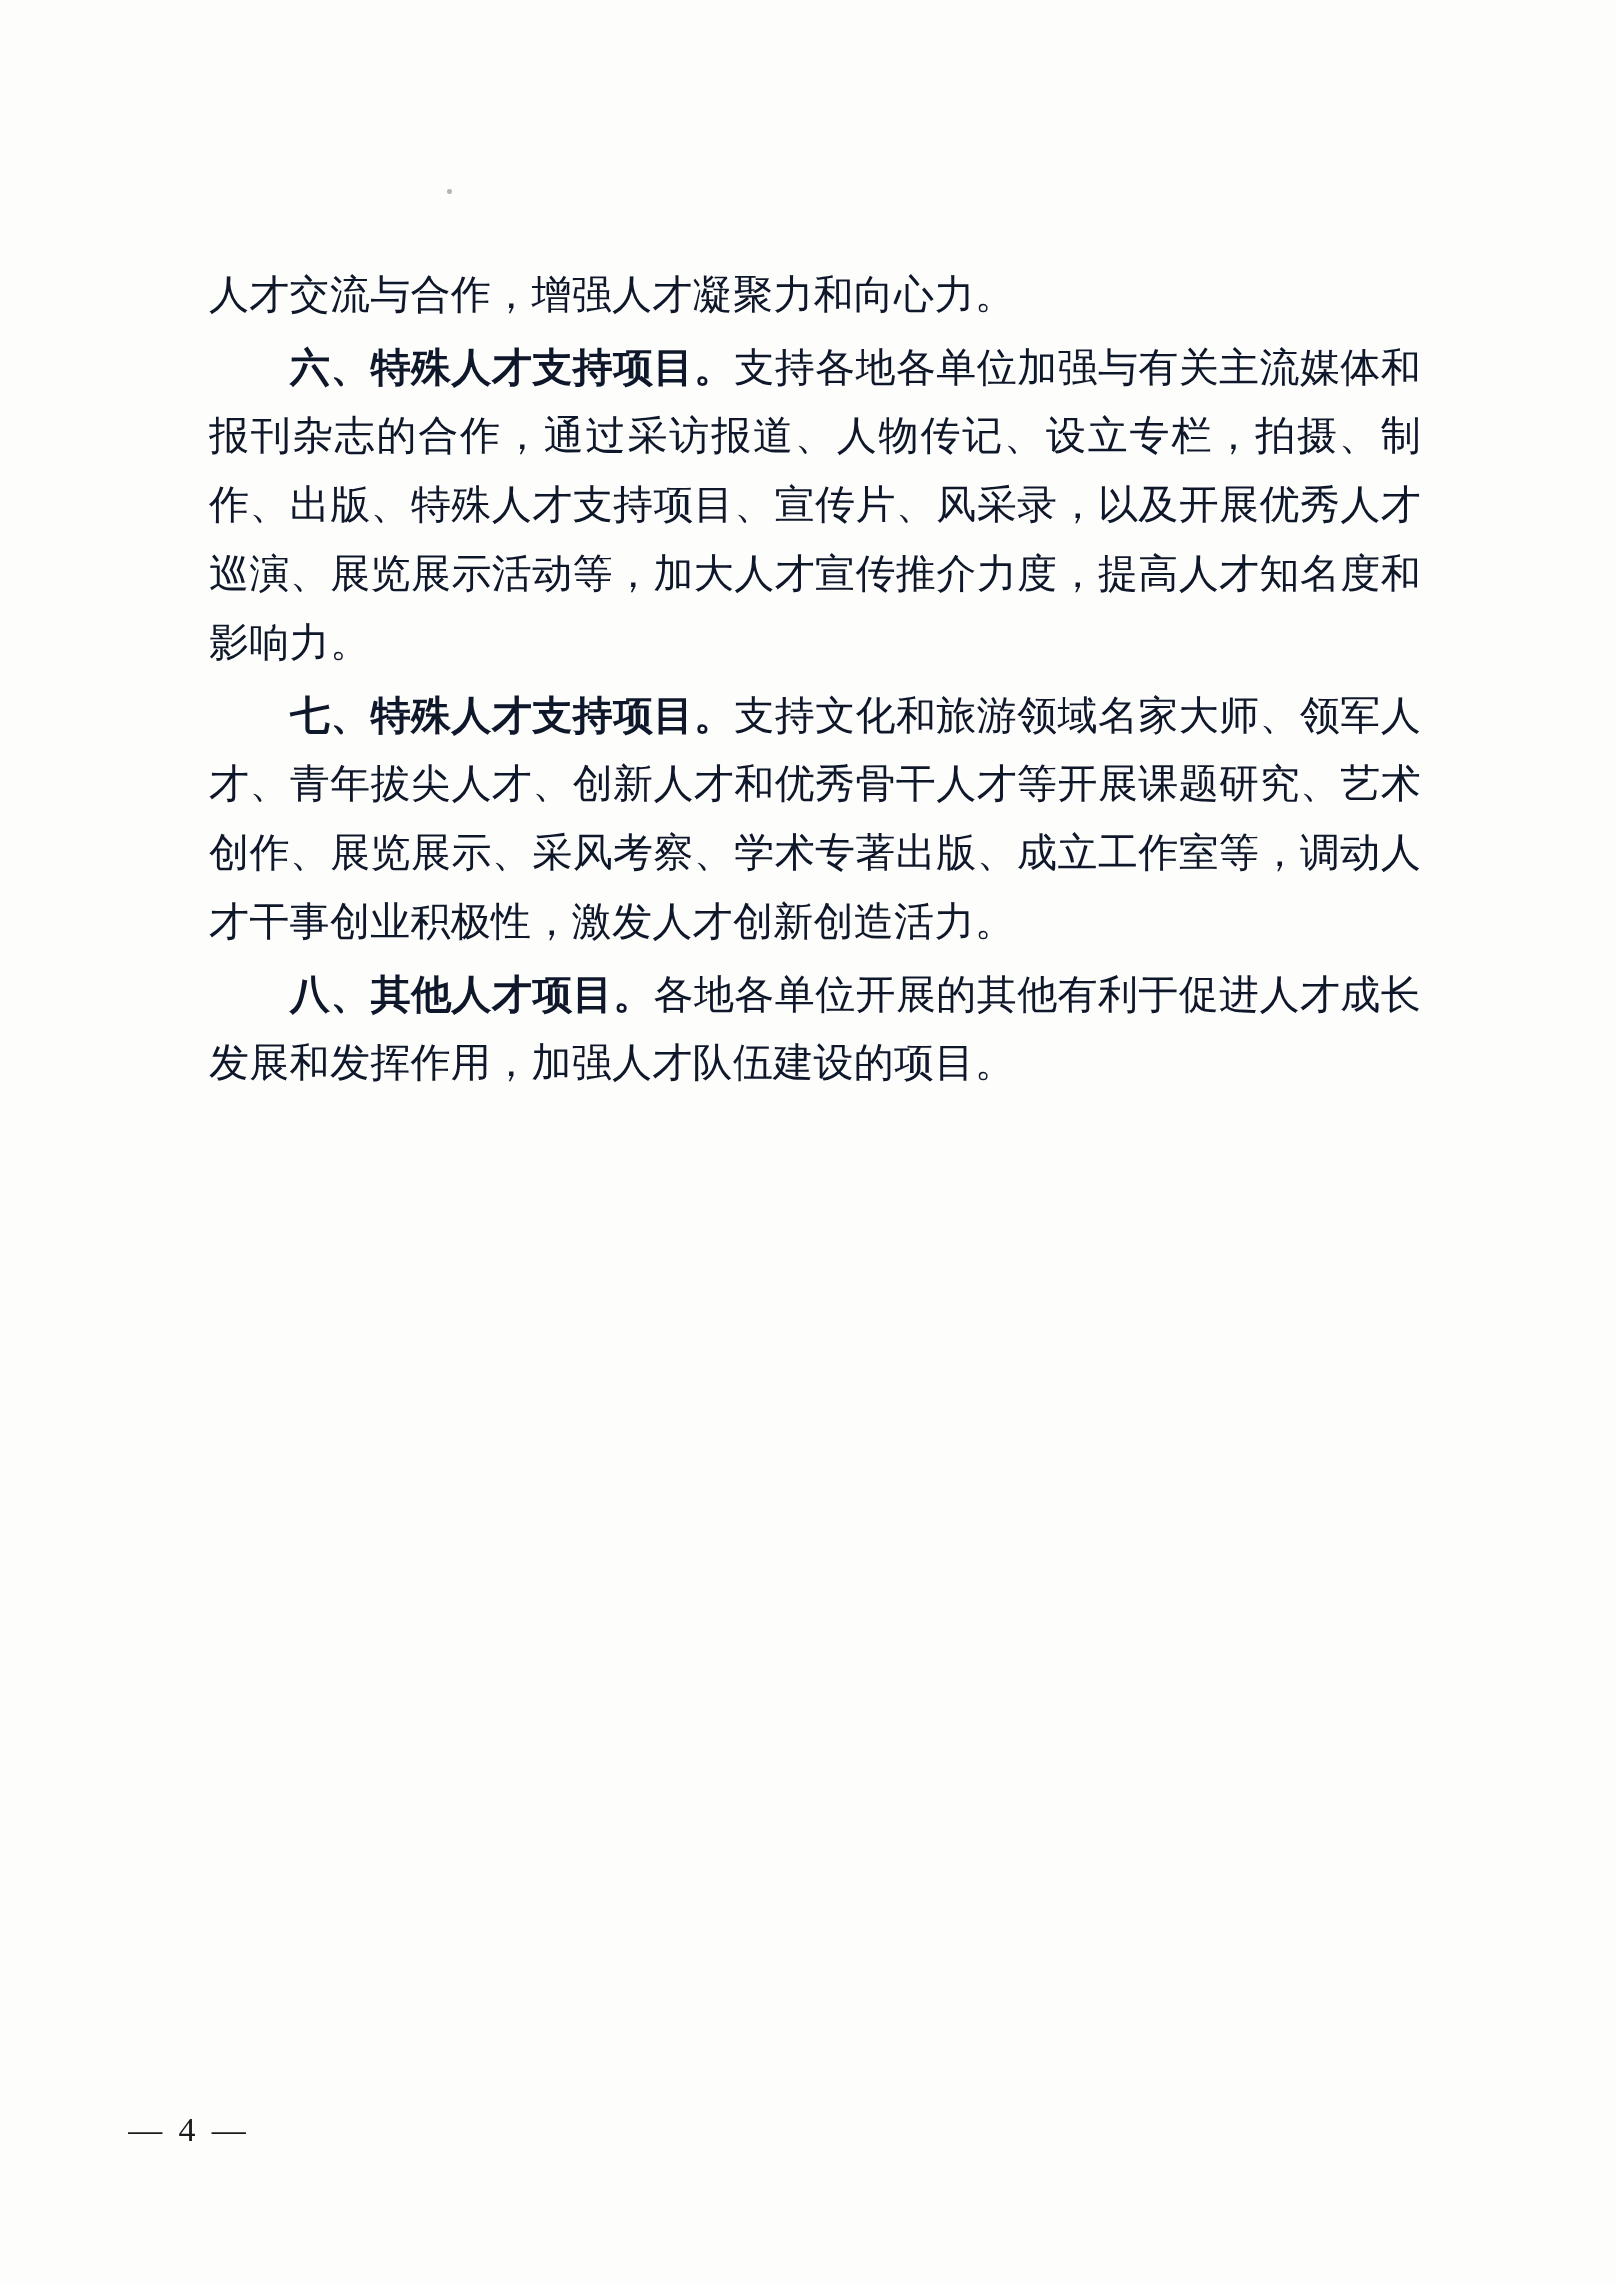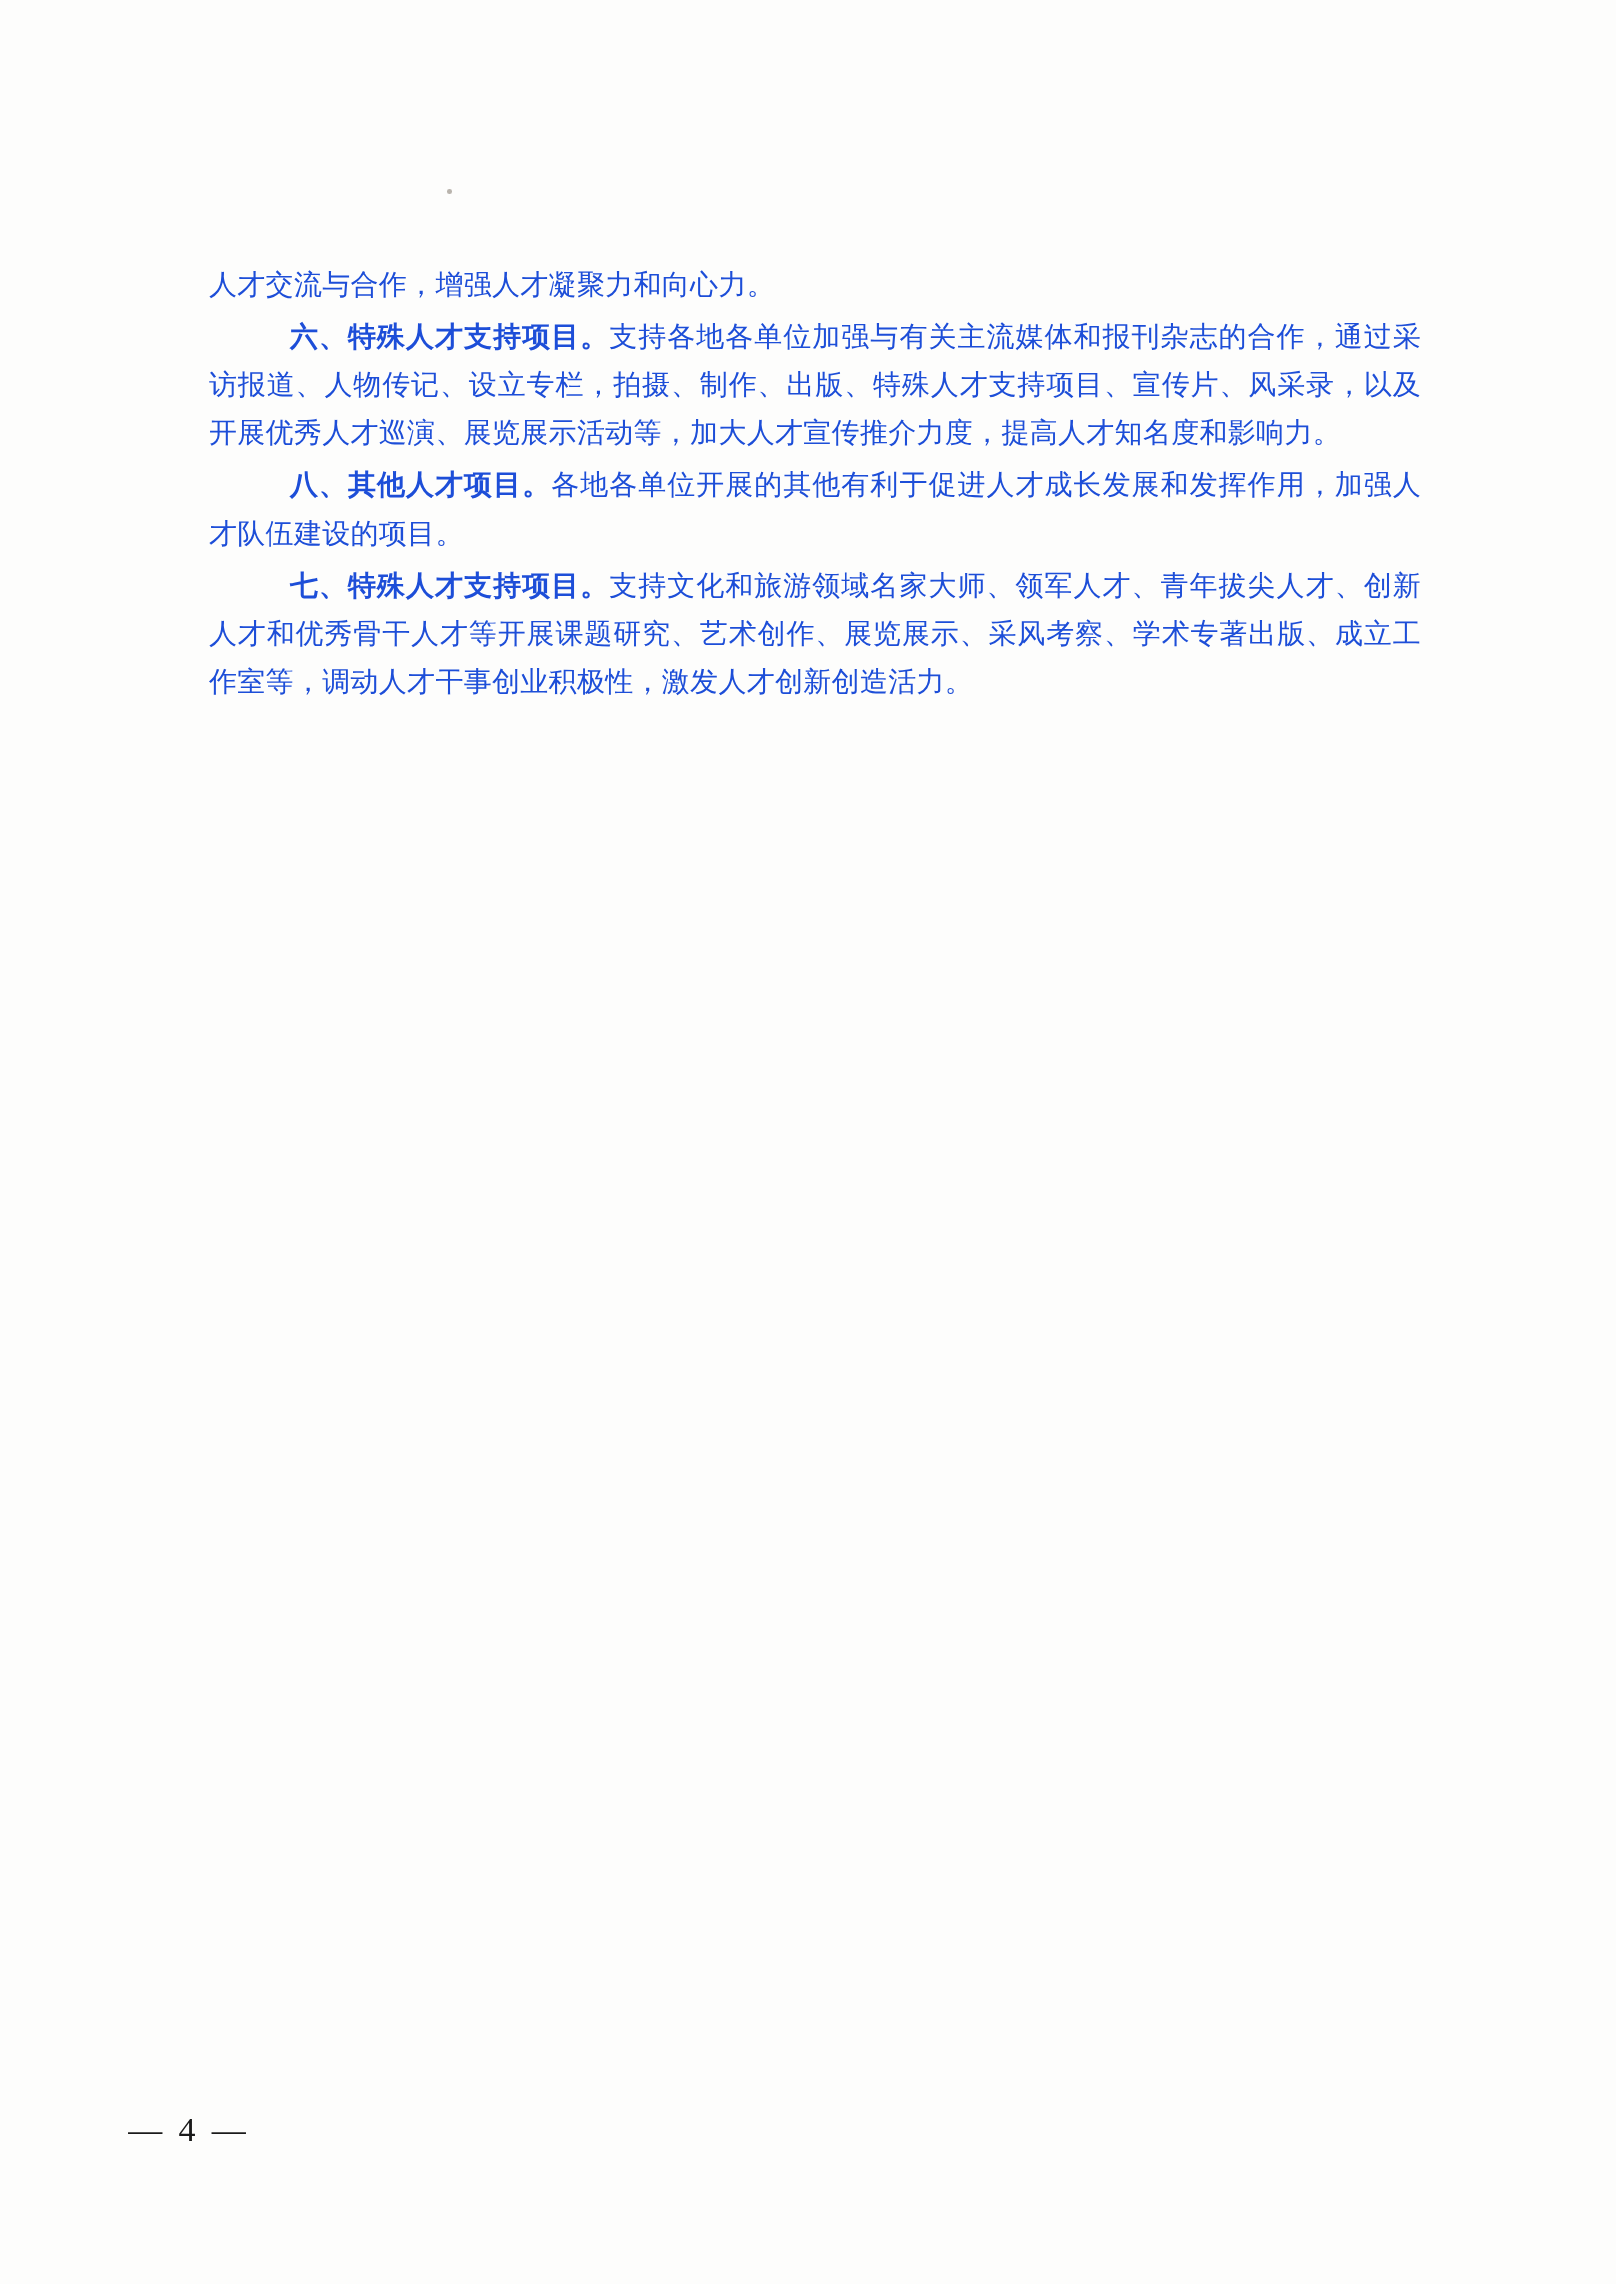--- a/index.html
+++ b/index.html
@@ -18,27 +18,27 @@
     background: #fdfdfc;
     overflow: hidden;
   }
   .content {
     position: absolute;
     left: 209px;
     top: 261px;
     width: 1212px;
   }
   .para {
-    font-size: 28px;
+    font-size: 40px;
     line-height: 1.72;
     text-align: justify;
     text-justify: inter-ideograph;
     letter-spacing: 0.3px;
     margin: 0 0 3.9px 0;
-    color: #1d4ed8;
+    color: #0f172a;
   }
   .para.indent {
     text-indent: 81px;
   }
   .para .lead {
     font-weight: bold;
   }
   .footer {
     position: absolute;
     left: 0;
@@ -74,25 +74,25 @@
 
     <p class="para">
       <span>人才交流与合作，增强人才凝聚力和向心力。</span>
     </p>
 
     <p class="para indent">
       <span class="lead">六、特殊人才支持项目。</span><span>支持各地各单位加强与有关主流媒体和报刊杂志的合作，通过采访报道、人物传记、设立专栏，拍摄、制作、出版、特殊人才支持项目、宣传片、风采录，以及开展优秀人才巡演、展览展示活动等，加大人才宣传推介力度，提高人才知名度和影响力。</span>
     </p>
 
     <p class="para indent">
-      <span class="lead">八、其他人才项目。</span><span>各地各单位开展的其他有利于促进人才成长发展和发挥作用，加强人才队伍建设的项目。</span>
+      <span class="lead">七、特殊人才支持项目。</span><span>支持文化和旅游领域名家大师、领军人才、青年拔尖人才、创新人才和优秀骨干人才等开展课题研究、艺术创作、展览展示、采风考察、学术专著出版、成立工作室等，调动人才干事创业积极性，激发人才创新创造活力。</span>
     </p>
 
     <p class="para indent">
-      <span class="lead">七、特殊人才支持项目。</span><span>支持文化和旅游领域名家大师、领军人才、青年拔尖人才、创新人才和优秀骨干人才等开展课题研究、艺术创作、展览展示、采风考察、学术专著出版、成立工作室等，调动人才干事创业积极性，激发人才创新创造活力。</span>
+      <span class="lead">八、其他人才项目。</span><span>各地各单位开展的其他有利于促进人才成长发展和发挥作用，加强人才队伍建设的项目。</span>
     </p>
 
   </div>
 
   <div class="footer">
     <span class="page-num">— 4 —</span>
   </div>
 
 </div>
 

